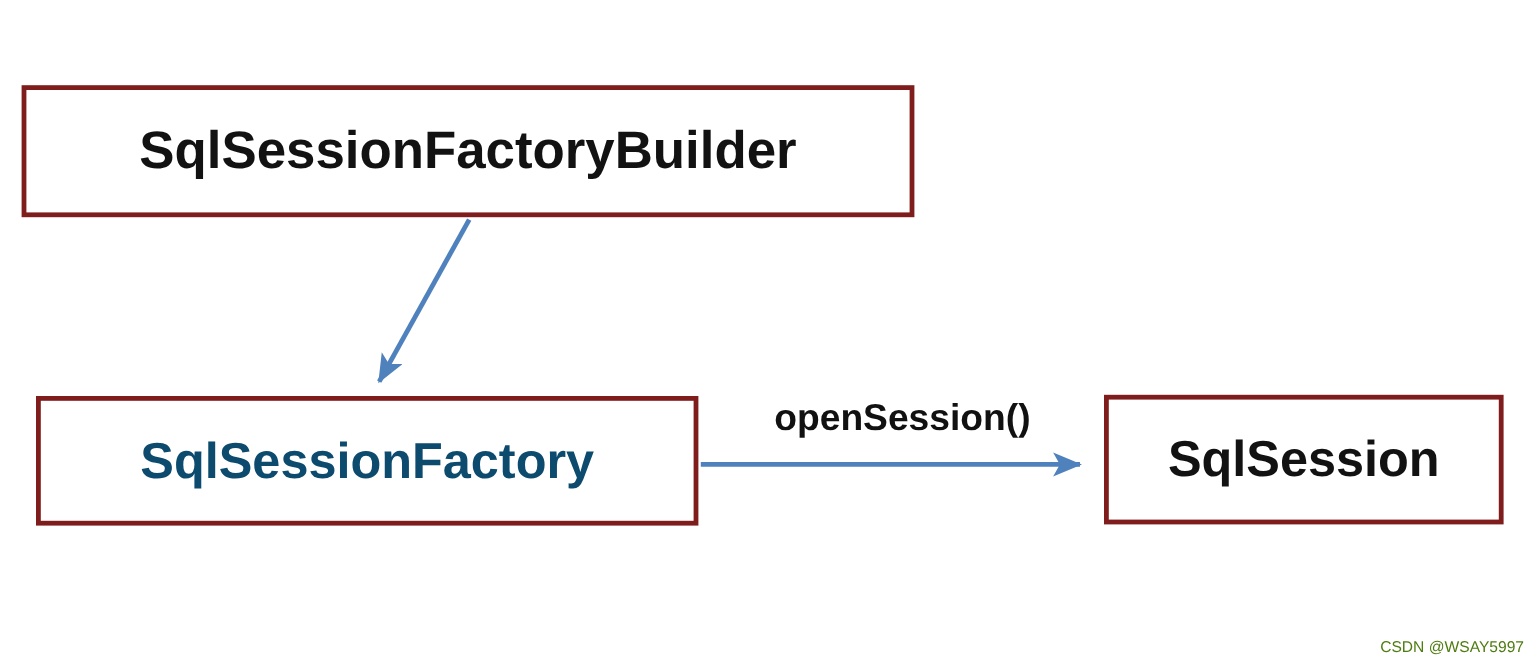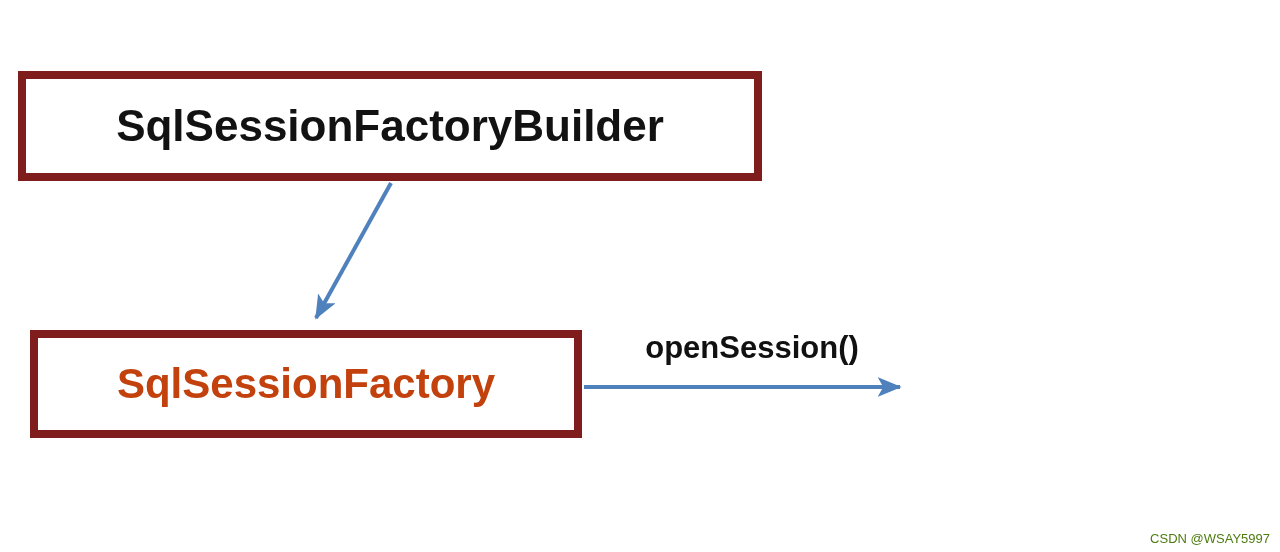--- a/index.html
+++ b/index.html
@@ -11,21 +11,21 @@
     position: relative;
     width: 1280px;
     height: 552px;
     background: #ffffff;
     overflow: hidden;
     font-family: "Liberation Sans", sans-serif;
   }
   .node-box {
     position: absolute;
     box-sizing: border-box;
-    border: 8px solid #7f1d1d;
+    border: 4px solid #7f1d1d;
     background: #ffffff;
     display: flex;
     align-items: center;
     justify-content: center;
     font-weight: bold;
     color: #121212;
     letter-spacing: 0px;
   }
   .node-builder {
     left: 18px;
@@ -33,21 +33,21 @@
     width: 744px;
     height: 110px;
     font-size: 44px;
   }
   .node-factory {
     left: 30px;
     top: 330px;
     width: 552px;
     height: 108px;
     font-size: 42px;
-    color: #c2410c;
+    color: #0c4a6e;
   }
   .node-session {
     left: 920px;
     top: 329px;
     width: 333px;
     height: 108px;
     font-size: 42px;
   }
   .edge-label {
     position: absolute;
@@ -99,19 +99,22 @@
   </svg>
 
   <div class="node-box node-builder">
     <span>SqlSessionFactoryBuilder</span>
   </div>
 
   <div class="node-box node-factory">
     <span>SqlSessionFactory</span>
   </div>
 
+  <div class="node-box node-session">
+    <span>SqlSession</span>
+  </div>
 
 
   <div class="edge-label edge-label-open">openSession()</div>
 
   <div class="watermark">CSDN @WSAY5997</div>
 
 </div>
 
 </body></html>

